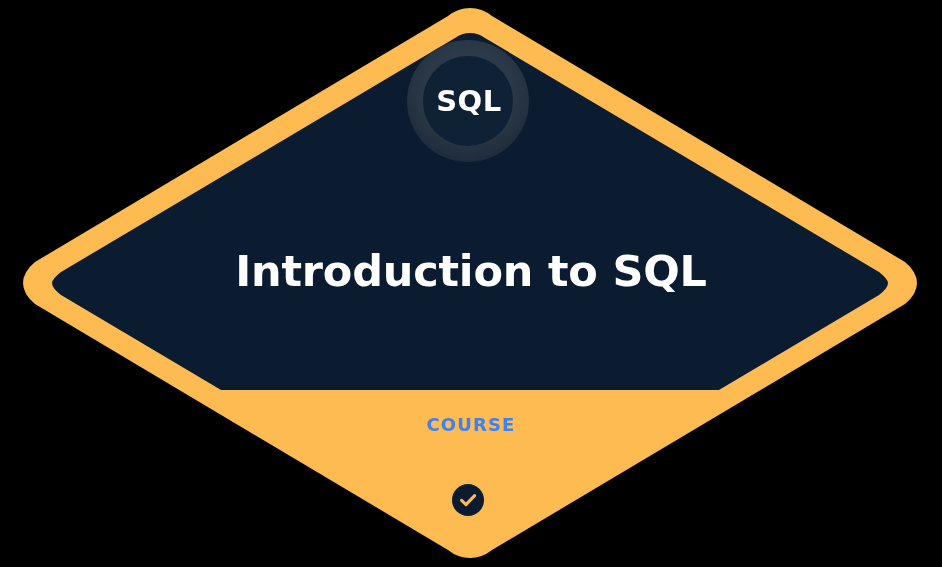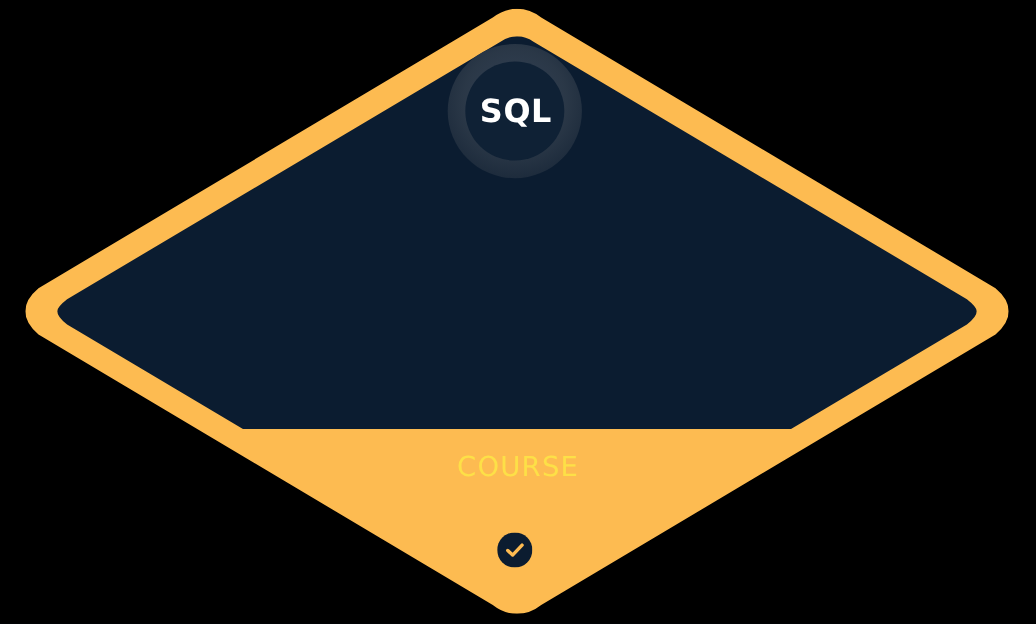--- a/index.html
+++ b/index.html
@@ -72,24 +72,24 @@
 
   .status-block {
     position: absolute;
     left: 0;
     top: 408px;
     width: 942px;
     text-align: center;
   }
   .status-line {
     font-family: "DejaVu Sans", sans-serif;
-    font-size: 25px;
-    font-weight: 400;
+    font-size: 18px;
+    font-weight: 700;
     letter-spacing: 1.1px;
-    color: #fde047;
+    color: #3b82f6;
     line-height: 34px;
     display: block;
   }
 
   .check-wrap {
     position: absolute;
     left: 452px;
     top: 484px;
     width: 32px;
     height: 32px;
@@ -152,20 +152,21 @@
     <g>
       <circle cx="468" cy="101" r="61" fill="url(#ring-grad)" opacity="0.92"></circle>
       <circle cx="468" cy="101" r="45" fill="#0F2135"></circle>
     </g>
   </svg>
 
   <div class="overlay">
 
     <div class="sql-chip-label">SQL</div>
 
+    <div class="course-title">Introduction to SQL</div>
 
     <div class="status-block">
       <span class="status-line">COURSE</span>
     </div>
 
     <div class="check-wrap">
       <svg width="32" height="32" viewBox="0 0 32 32" xmlns="http://www.w3.org/2000/svg">
         <circle cx="16" cy="16" r="16" fill="#0B1C30"></circle>
         <path d="M 9.6 16.4 L 14 20.6 L 22.6 11.6" fill="none" stroke="#FDBB51" stroke-width="3.1" stroke-linecap="round" stroke-linejoin="round"></path>
       </svg>

